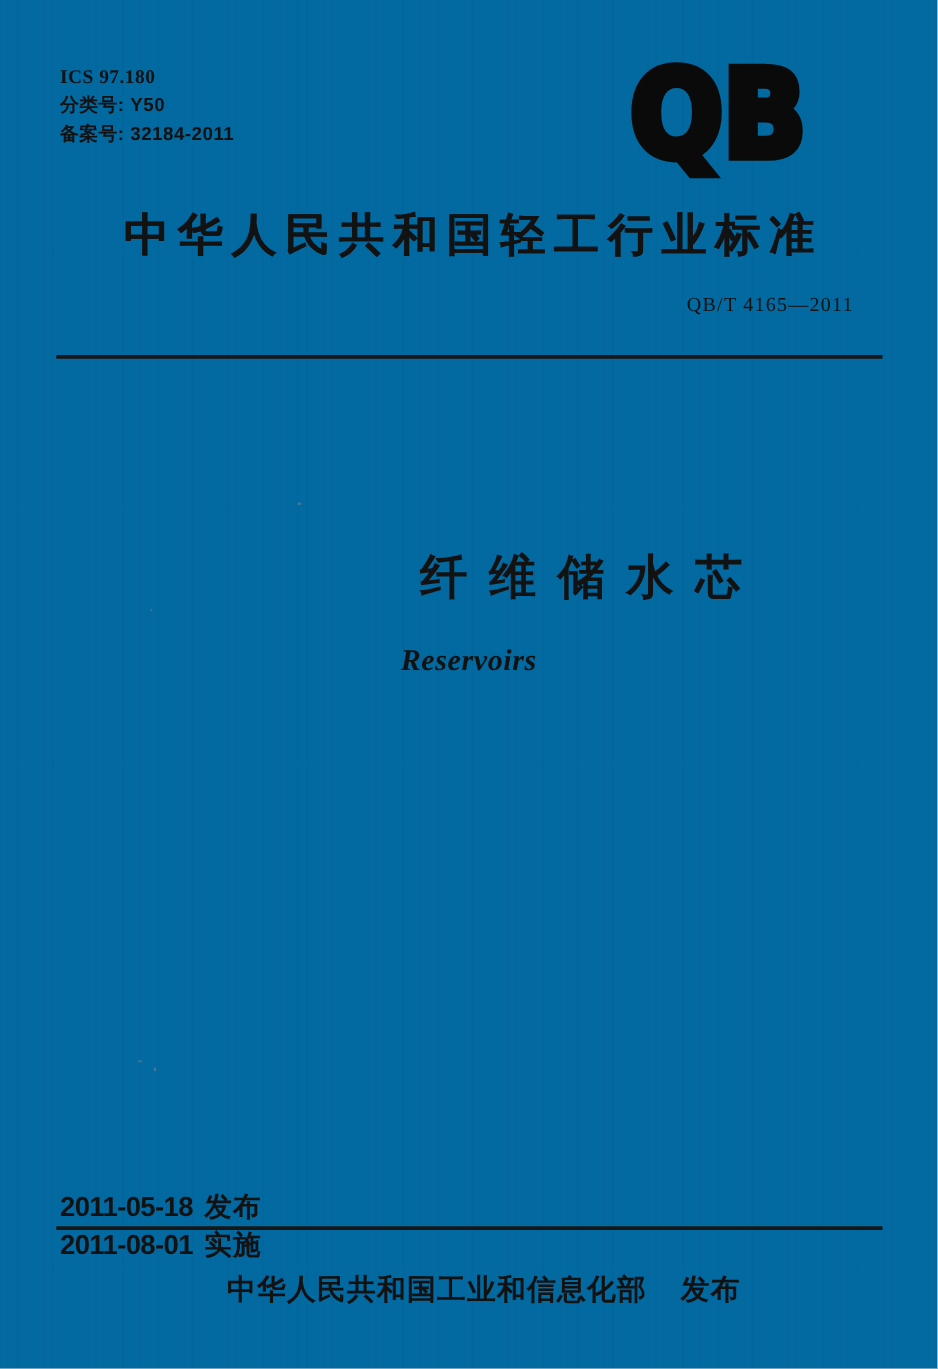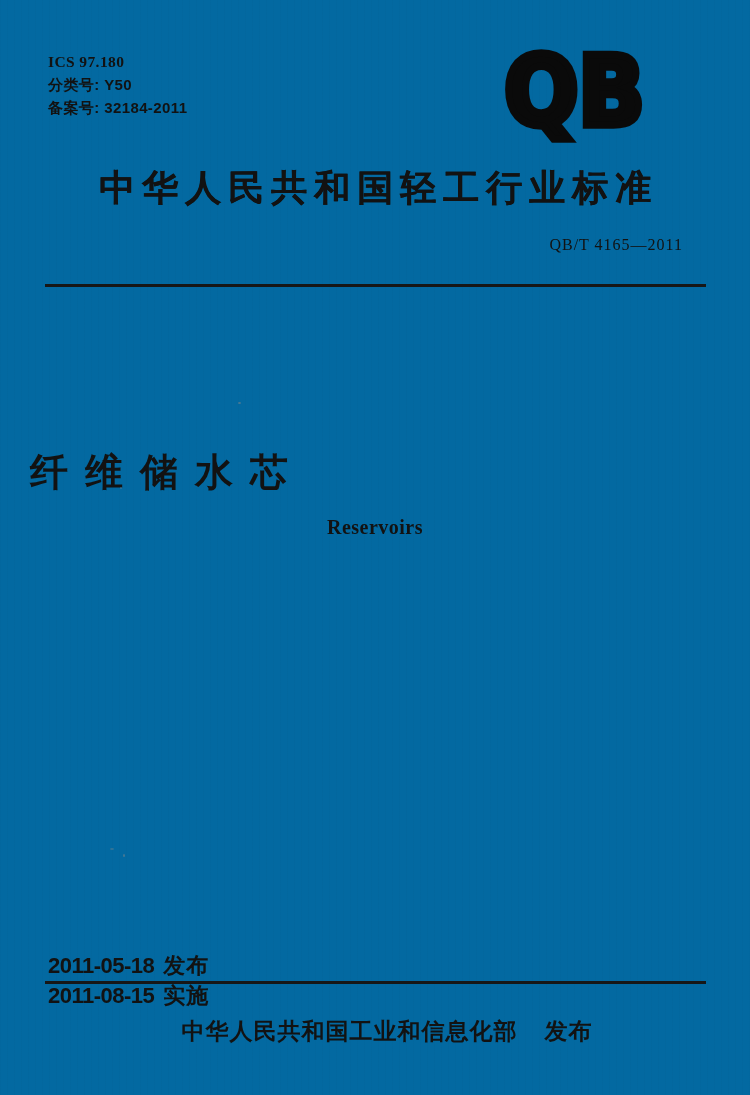--- a/index.html
+++ b/index.html
@@ -91,41 +91,42 @@
   }
   .rule-top { top: 284px; }
   .rule-bottom { top: 981px; }
 
   
   .doc-title {
     position: absolute;
     top: 434px;
     left: 0;
     width: 609px;
-    margin: 13px;
-    text-align: left;
+    margin: 2px;
+    text-align: right;
     font-size: 38px;
     font-weight: bold;
     letter-spacing: 17px;
     padding-left: 17px;
     box-sizing: border-box;
     white-space: nowrap;
   }
 
   
   .doc-title-en {
     position: absolute;
     top: 516px;
     left: 0;
     width: 750px;
     text-align: center;
     font-family: "Liberation Serif", serif;
     font-weight: bold;
-    font-size: 20px;
+    font-size: 24px;
     letter-spacing: 0.5px;
+    font-style: italic;
   }
 
   
   .dates {
     position: absolute;
     top: 951px;
     left: 48px;
     right: 45px;
     display: flex;
     justify-content: space-between;
@@ -191,21 +192,21 @@
   <i class="speck s1"></i>
   <i class="speck s2"></i>
   <i class="speck s3"></i>
   <i class="speck s4"></i>
 
   <div class="dates">
     <div>
       <span class="num">2011-05-18</span><span class="lbl">发布</span>
     </div>
     <div>
-      <span class="num">2011-08-15</span><span class="lbl">实施</span>
+      <span class="num">2011-08-01</span><span class="lbl">实施</span>
     </div>
   </div>
 
   <div class="rule rule-bottom"></div>
 
   <div class="publisher">
     <span>中华人民共和国工业和信息化部</span><span class="pub-label">发布</span>
   </div>
 
 </div>

